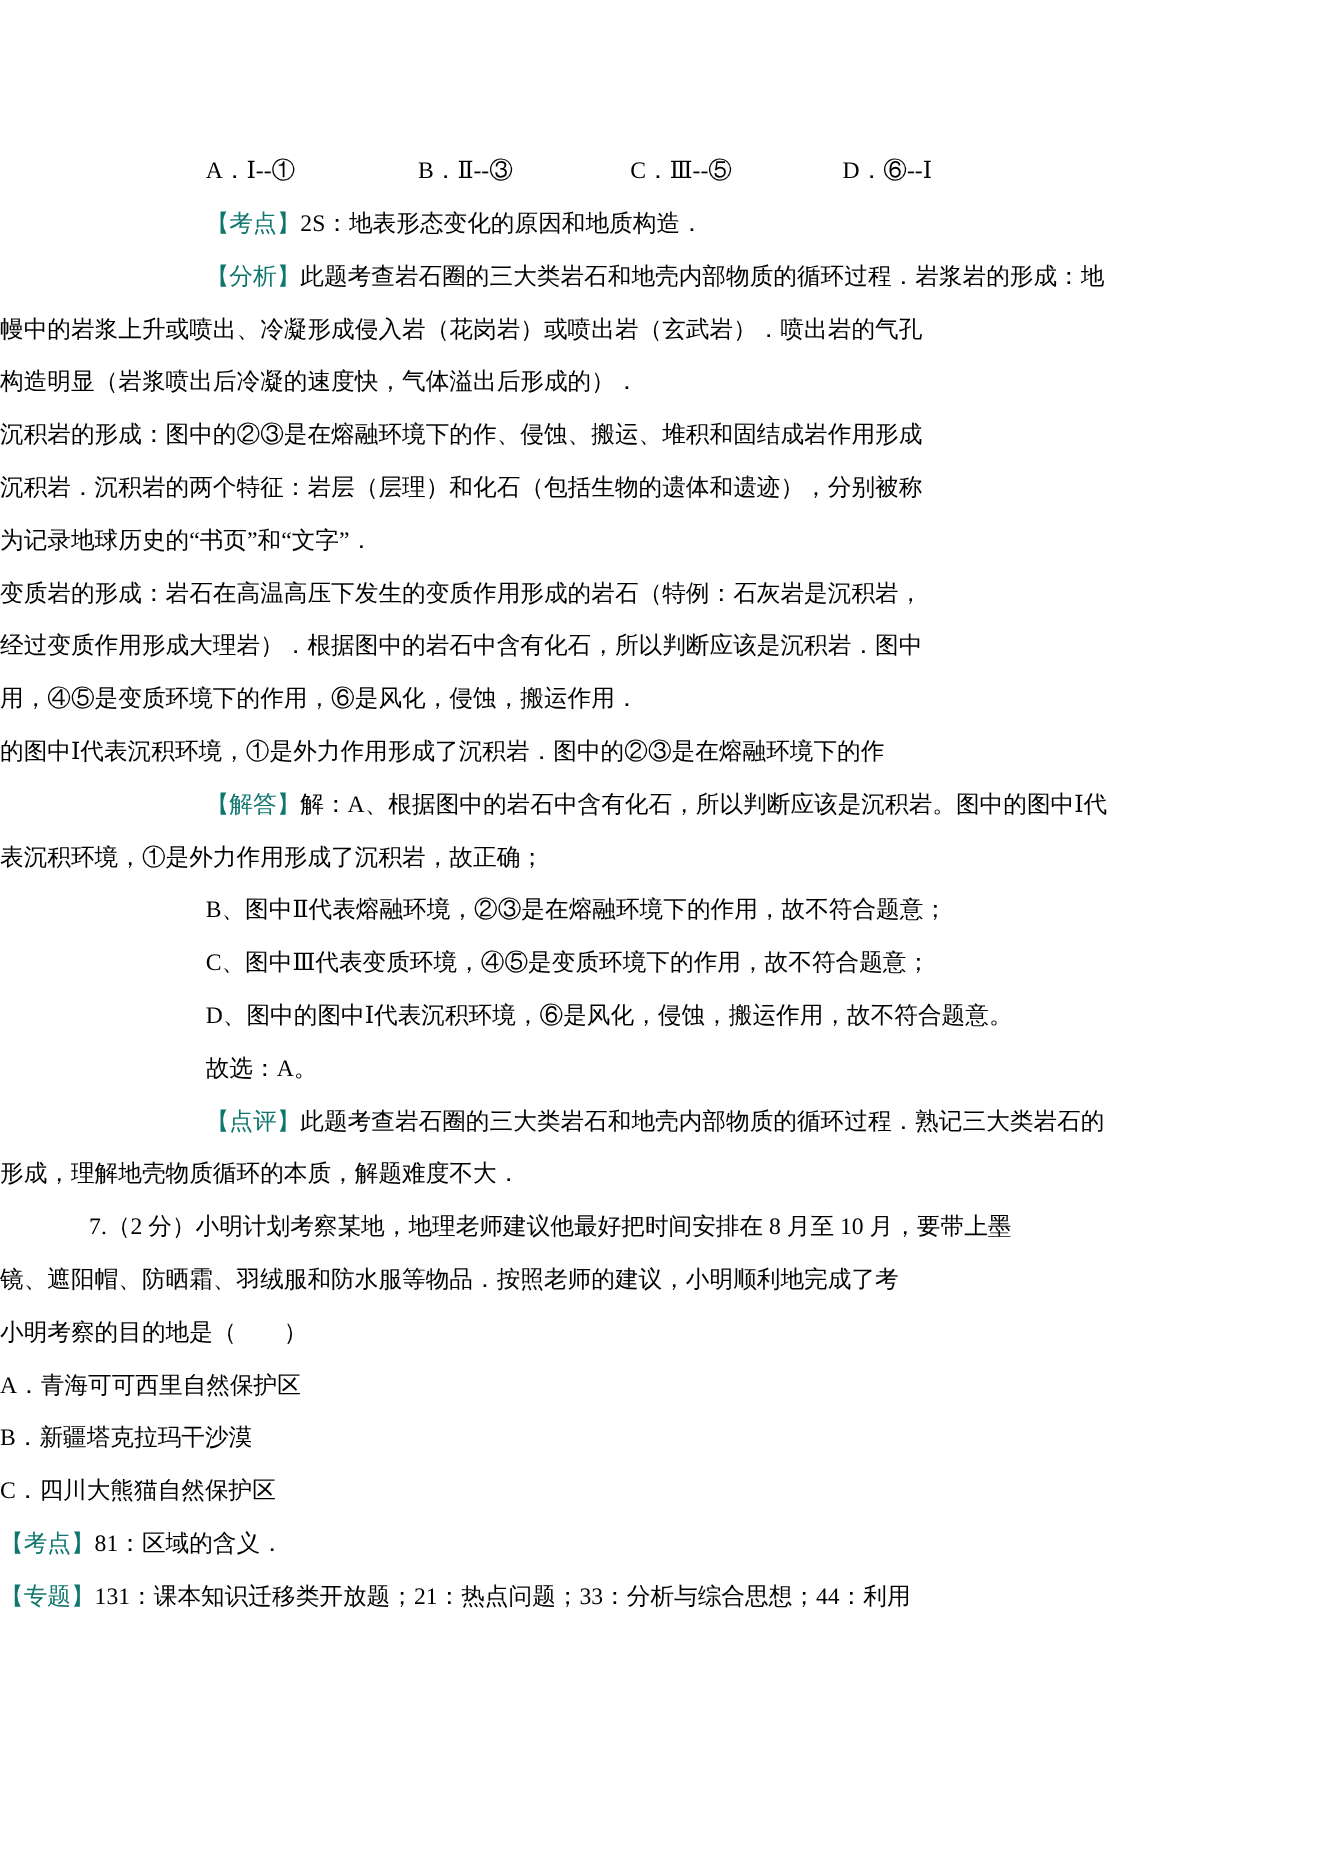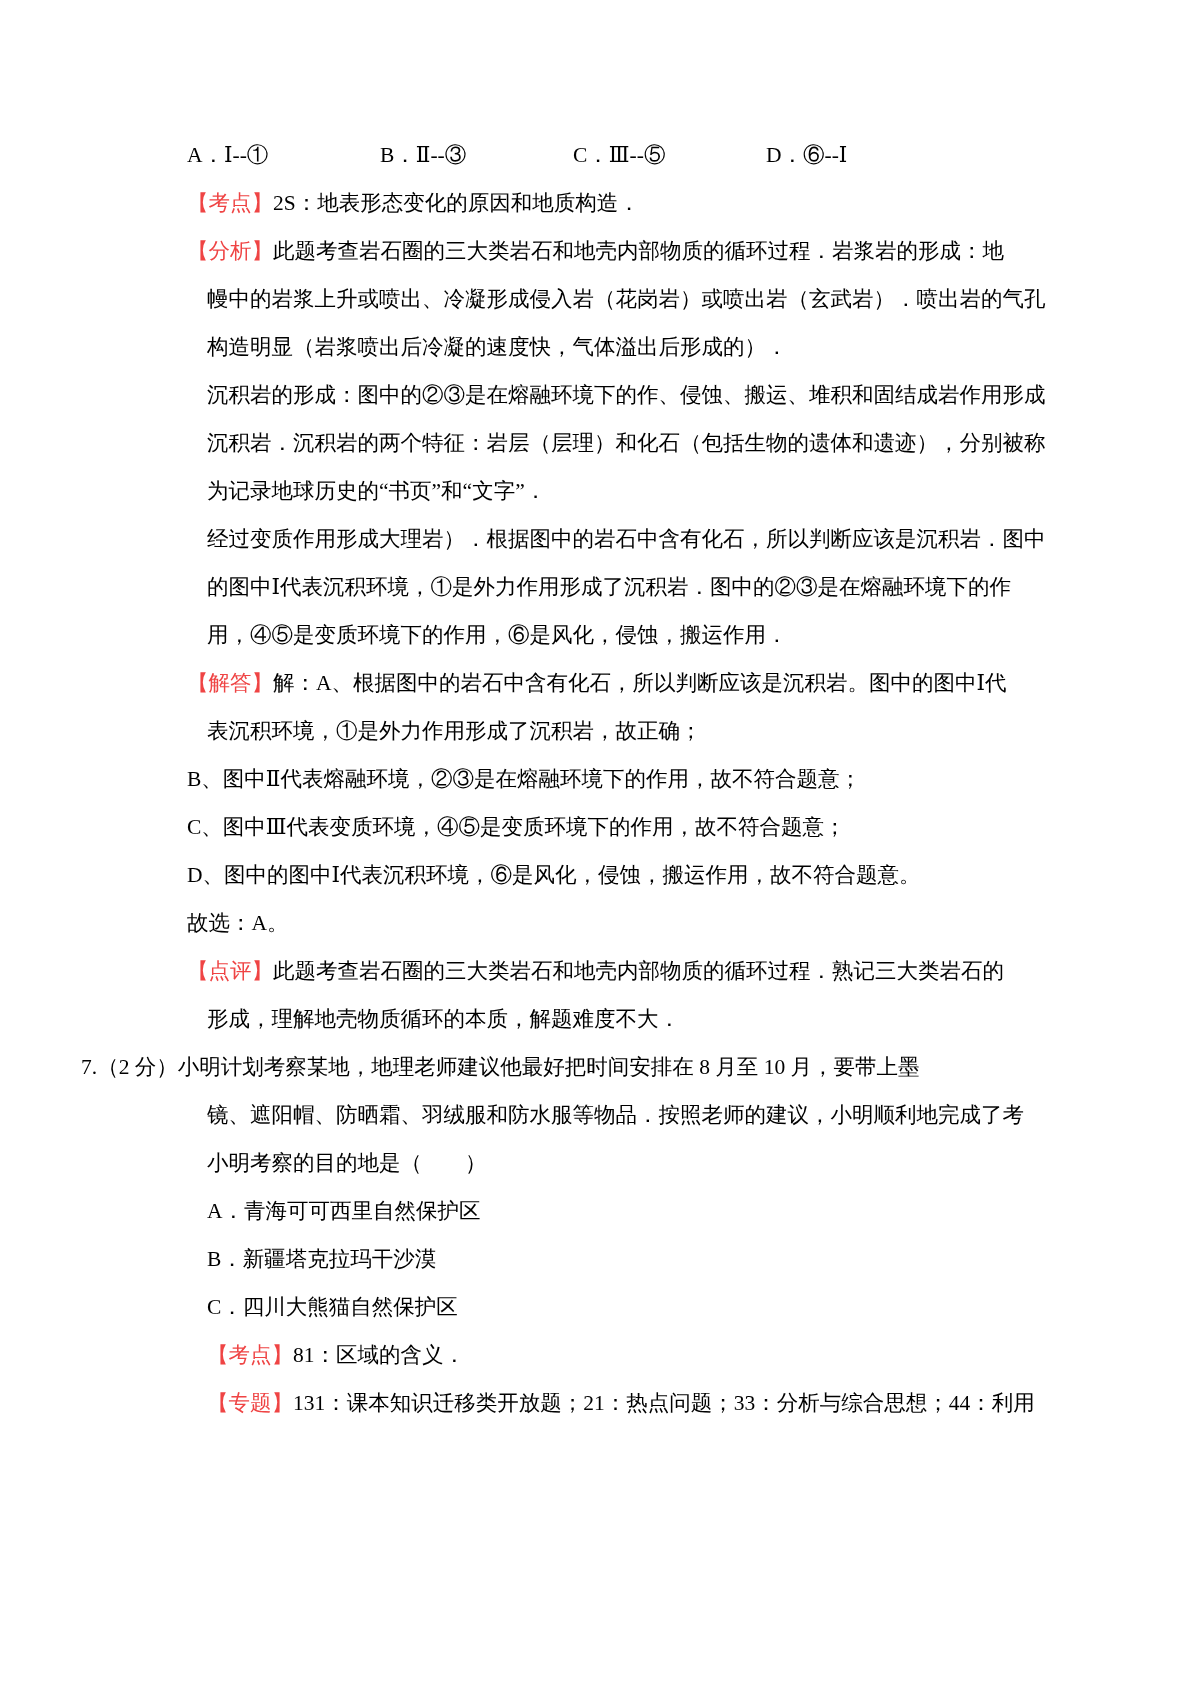--- a/index.html
+++ b/index.html
@@ -22,23 +22,23 @@
     left: 0;
     width: 1195px;
   }
   .line {
     height: 48px;
     line-height: 48px;
     white-space: nowrap;
   }
   
   .ind-main { padding-left: 187px; }   
-  .ind-cont { padding-left: 207px; }   
+  .ind-cont { }   
   .ind-qnum { padding-left: 81px; }   
-  .tag { color: #ef4444; }
+  .tag { color: #0f766e; }
   .opt { display: inline-block; width: 193px; }
   .opt:last-child { width: auto; }
 </style>
 </head>
 <body>
 
 <div class="doc">
 
   <div class="line ind-main">
     <span class="opt">A．Ⅰ--①</span><span class="opt">B．Ⅱ--③</span><span class="opt">C．Ⅲ--⑤</span><span class="opt">D．⑥--Ⅰ</span>
@@ -50,23 +50,24 @@
 
   <div class="line ind-main">
     <span class="tag">【分析】</span><span>此题考查岩石圈的三大类岩石和地壳内部物质的循环过程．岩浆岩的形成：地</span>
   </div>
 
   <div class="line ind-cont"><span>幔中的岩浆上升或喷出、冷凝形成侵入岩（花岗岩）或喷出岩（玄武岩）．喷出岩的气孔</span></div>
   <div class="line ind-cont"><span>构造明显（岩浆喷出后冷凝的速度快，气体溢出后形成的）．</span></div>
   <div class="line ind-cont"><span>沉积岩的形成：图中的②③是在熔融环境下的作、侵蚀、搬运、堆积和固结成岩作用形成</span></div>
   <div class="line ind-cont"><span>沉积岩．沉积岩的两个特征：岩层（层理）和化石（包括生物的遗体和遗迹），分别被称</span></div>
   <div class="line ind-cont"><span>为记录地球历史的“书页”和“文字”．</span></div>
+  <div class="line ind-cont"><span>变质岩的形成：岩石在高温高压下发生的变质作用形成的岩石（特例：石灰岩是沉积岩，</span></div>
   <div class="line ind-cont"><span>经过变质作用形成大理岩）．根据图中的岩石中含有化石，所以判断应该是沉积岩．图中</span></div>
+  <div class="line ind-cont"><span>用，④⑤是变质环境下的作用，⑥是风化，侵蚀，搬运作用．</span></div>
   <div class="line ind-cont"><span>的图中Ⅰ代表沉积环境，①是外力作用形成了沉积岩．图中的②③是在熔融环境下的作</span></div>
-  <div class="line ind-cont"><span>用，④⑤是变质环境下的作用，⑥是风化，侵蚀，搬运作用．</span></div>
 
   <div class="line ind-main">
     <span class="tag">【解答】</span><span>解：A、根据图中的岩石中含有化石，所以判断应该是沉积岩。图中的图中Ⅰ代</span>
   </div>
 
   <div class="line ind-cont"><span>表沉积环境，①是外力作用形成了沉积岩，故正确；</span></div>
 
   <div class="line ind-main"><span>B、图中Ⅱ代表熔融环境，②③是在熔融环境下的作用，故不符合题意；</span></div>
   <div class="line ind-main"><span>C、图中Ⅲ代表变质环境，④⑤是变质环境下的作用，故不符合题意；</span></div>
   <div class="line ind-main"><span>D、图中的图中Ⅰ代表沉积环境，⑥是风化，侵蚀，搬运作用，故不符合题意。</span></div>

